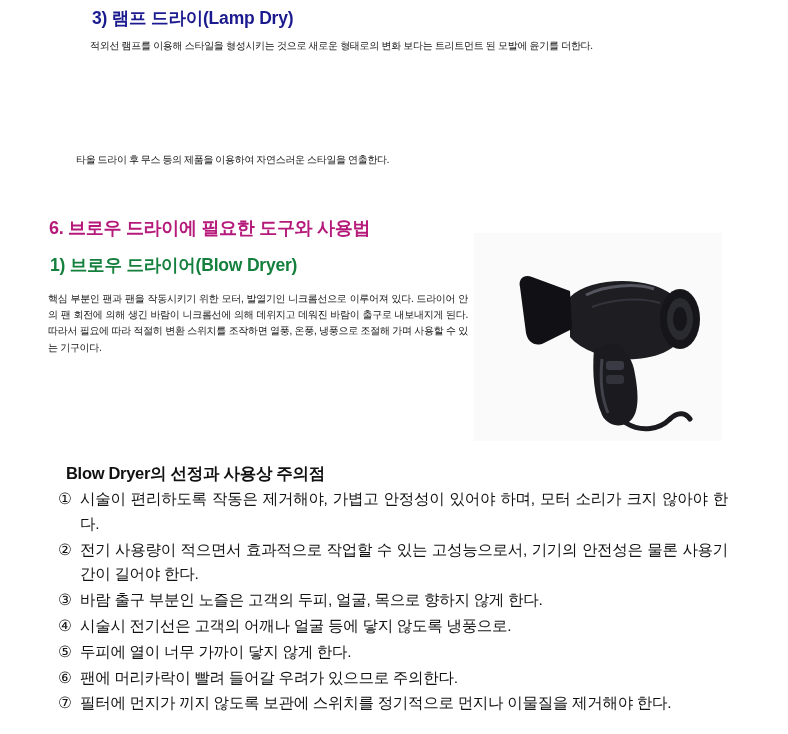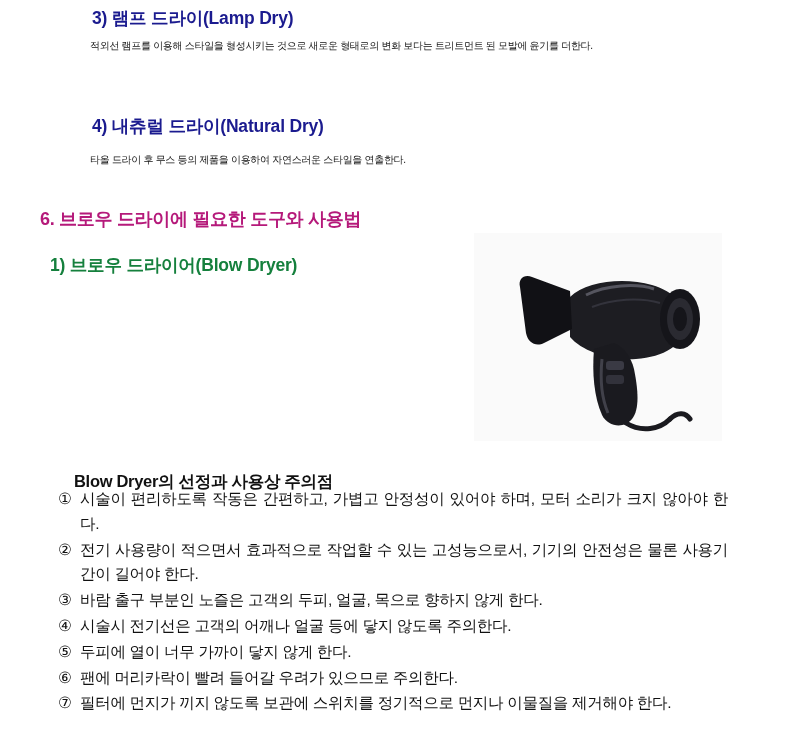--- a/index.html
+++ b/index.html
@@ -31,47 +31,47 @@
     margin: 0;
     padding: 0;
     letter-spacing: -0.2px;
   }
   .h-sub.teal { color: #15803d; }
 
   .h-section {
     font-size: 18px;
     font-weight: bold;
     color: #b5197a;
-    margin: 0;
+    margin: 9px;
     letter-spacing: -0.3px;
   }
 
   .h-bold-black {
     font-size: 16.5px;
     font-weight: bold;
     color: #111111;
-    margin: 16px;
+    margin: 8px;
     letter-spacing: -0.3px;
   }
 
   
   .para {
     font-size: 10px;
     line-height: 1.62;
     color: #111111;
     margin: 0;
     letter-spacing: -0.3px;
     text-align: justify;
   }
 
   
   .b1 { position: absolute; left: 92px;  top: 6px;  }
   .b2 { position: absolute; left: 90px;  top: 38px; width: 640px; }
   .b3 { position: absolute; left: 92px;  top: 114px; }
-  .b4 { position: absolute; left: 90px;  top: 152px; width: 640px; }
+  .b4 { position: absolute; left: 76px;  top: 152px; width: 640px; font-family: Liberation Serif, serif; }
   .b5 { position: absolute; left: 40px;  top: 207px; }
   .b6 { position: absolute; left: 50px;  top: 253px; }
   .b7 { position: absolute; left: 48px;  top: 291px; width: 420px; }
   .b8 { position: absolute; left: 58px;  top: 455px; }
   .b9 { position: absolute; left: 58px;  top: 487px; width: 670px; }
 
   
   .nlist { margin: 0; padding: 0; list-style: none; }
   .nlist li {
     font-size: 15.5px;
@@ -108,33 +108,33 @@
 
 <div class="page">
 
   <div class="b1">
     <h3 class="h-sub">3) 램프 드라이(Lamp Dry)</h3>
   </div>
   <div class="b2">
     <p class="para">적외선 램프를 이용해 스타일을 형성시키는 것으로 새로운 형태로의 변화 보다는 트리트먼트 된 모발에 윤기를 더한다.</p>
   </div>
 
-  <div class="b3">
-    <h3 class="h-sub">4) 내츄럴 드라이(Natural Dry)</h3>
-  </div>
   <div class="b4">
     <p class="para">타올 드라이 후 무스 등의 제품을 이용하여 자연스러운 스타일을 연출한다.</p>
   </div>
 
   <div class="b5">
     <h2 class="h-section">6. 브로우 드라이에 필요한 도구와 사용법</h2>
   </div>
 
   <div class="b6">
     <h3 class="h-sub teal">1) 브로우 드라이어(Blow Dryer)</h3>
+  </div>
+  <div class="b7">
+    <p class="para">핵심 부분인 팬과 팬을 작동시키기 위한 모터, 발열기인 니크롬선으로 이루어져 있다. 드라이어 안의 팬 회전에 의해 생긴 바람이 니크롬선에 의해 데위지고 데워진 바람이 출구로 내보내지게 된다. 따라서 필요에 따라 적절히 변환 스위치를 조작하면 열풍, 온풍, 냉풍으로 조절해 가며 사용할 수 있는 기구이다.</p>
   </div>
 
   <div class="photo">
     <svg width="248" height="208" viewBox="0 0 248 208" xmlns="http://www.w3.org/2000/svg">
       <rect x="0" y="0" width="248" height="208" fill="#fcfcfc"></rect>
 
       <rect x="0" y="0" width="248" height="208" fill="#fafafa"></rect>
 
       <g>
         <path d="M96 64 C112 48, 150 44, 178 52 C200 58, 214 74, 212 92 C210 112, 190 124, 162 126 C136 128, 108 118, 96 104 Z" fill="#1d1d22"></path>
@@ -161,33 +161,33 @@
   </div>
 
   <div class="b8">
     <h4 class="h-bold-black">Blow Dryer의 선정과 사용상 주의점</h4>
   </div>
 
   <div class="b9">
     <ul class="nlist">
       <li>
         <span class="marker">①</span>
-        <span class="txt">시술이 편리하도록 작동은 간편하고, 가볍고 안정성이 있어야 하며, 모터 소리가 크지 않아야 한다.</span>
+        <span class="txt">시술이 편리하도록 작동은 제거해야, 가볍고 안정성이 있어야 하며, 모터 소리가 크지 않아야 한다.</span>
       </li>
       <li>
         <span class="marker">②</span>
         <span class="txt">전기 사용량이 적으면서 효과적으로 작업할 수 있는 고성능으로서, 기기의 안전성은 물론 사용기간이 길어야 한다.</span>
       </li>
       <li>
         <span class="marker">③</span>
         <span class="txt">바람 출구 부분인 노즐은 고객의 두피, 얼굴, 목으로 향하지 않게 한다.</span>
       </li>
       <li>
         <span class="marker">④</span>
-        <span class="txt">시술시 전기선은 고객의 어깨나 얼굴 등에 닿지 않도록 주의한다.</span>
+        <span class="txt">시술시 전기선은 고객의 어깨나 얼굴 등에 닿지 않도록 냉풍으로.</span>
       </li>
       <li>
         <span class="marker">⑤</span>
         <span class="txt">두피에 열이 너무 가까이 닿지 않게 한다.</span>
       </li>
       <li>
         <span class="marker">⑥</span>
         <span class="txt">팬에 머리카락이 빨려 들어갈 우려가 있으므로 주의한다.</span>
       </li>
       <li>

